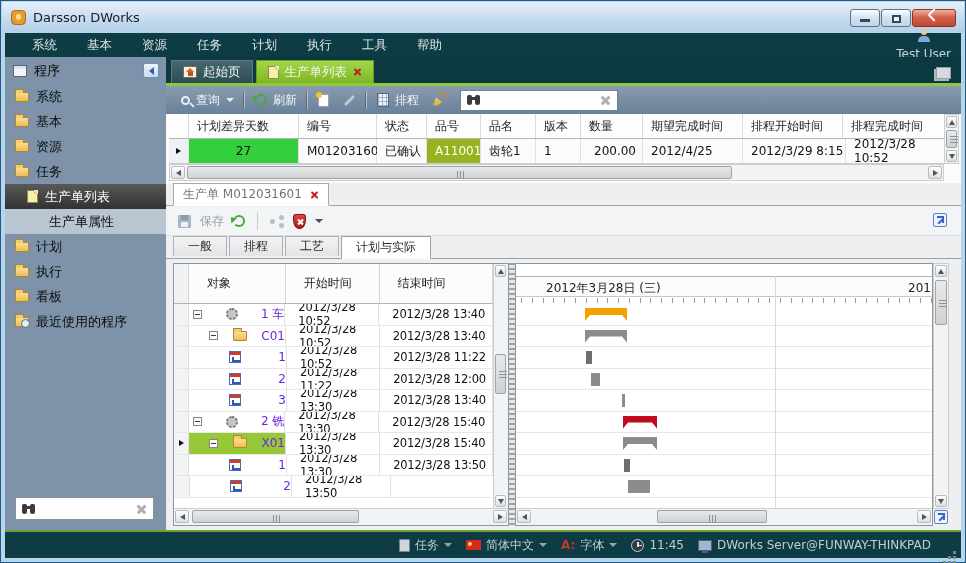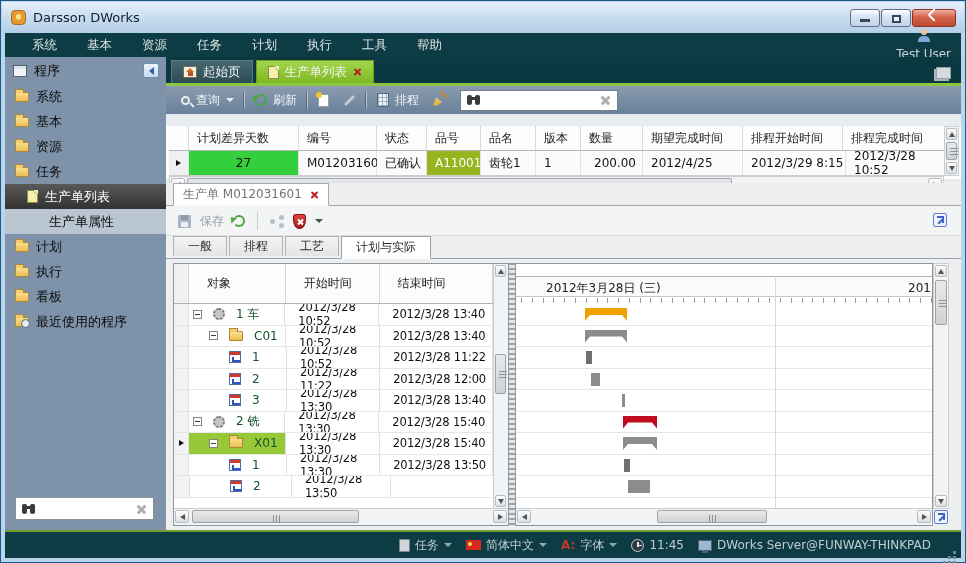--- a/index.html
+++ b/index.html
@@ -126,21 +126,21 @@
   .ico-winlist-wrap { margin-left:auto; margin-bottom:4px; margin-right:10px; }
 
   .toolbar { position:absolute; left:0; right:0; top:29px; height:28px; background:linear-gradient(#8a9cae,#68809a); display:flex; align-items:center; padding-left:8px; color:#f3f6f8; }
   .tb-btn { display:flex; align-items:center; gap:6px; padding:0 7px; height:24px; }
   .tb-sep { width:1px; height:18px; background:rgba(255,255,255,.45); box-shadow:-1px 0 0 rgba(0,0,0,.25); margin:0 3px; }
   .tb-btn .caret-down { color:#e9eef3; }
   .tb-search { margin-left:6px; width:158px; height:21px; background:#fff; border:1px solid #75818d; display:flex; align-items:center; padding:0 6px; }
   .tb-search .spacer { flex:1; }
 
   
-  .grid-area { position:absolute; left:0; right:0; top:57px; height:53px; background:#fcfcfc;margin-top:12px; }
+  .grid-area { position:absolute; left:0; right:0; top:57px; height:69px; background:#fcfcfc; }
   .mgrid { position:absolute; left:3px; top:0; display:flex; flex-direction:column; }
   .mg-row { display:flex; }
   .mg-h { height:25px; background:#fdfdfd; border-bottom:1px solid #b6b6b6; }
   .mg-h .mg-cell { color:#1f1f1f; border-right:1px solid #dadada; display:flex; align-items:center; padding-left:8px; }
   .mg-d { height:25px; border-bottom:1px solid #cdcdcd; }
   .mg-d .mg-cell { border-right:1px solid #e2e2e2; display:flex; align-items:center; padding-left:8px; background:#fbfbfb; color:#111; }
   .mg-cell.c-center { justify-content:center; padding-left:0; }
   .mg-cell.c-right { justify-content:flex-end; padding-right:6px; padding-left:0; }
   .mg-cell.indicator { background:#eef0f1; justify-content:center; padding-left:0; }
 
@@ -167,21 +167,21 @@
   
   .tree-panel { position:absolute; left:7px; top:4px; width:336px; height:263px; background:#fff; border:1px solid #8f979e; overflow:hidden; }
   .tg-header { position:absolute; left:0; top:0; right:15px; height:40px; background:#fcfcfc; border-bottom:1px solid #b4b4b4; display:flex; }
   .tg-hcell { display:flex; align-items:center; padding-left:18px; color:#1f1f1f; border-right:1px solid #d6d6d6; }
   .tg-hcell.ind { padding-left:0; background:#f0f1f2; }
   .tg-rows { position:absolute; left:0; top:40px; right:15px; }
   .tg-row { display:flex; height:21.5px; border-bottom:1px solid #e7e7e7; }
   .tg-cell { display:flex; align-items:center; border-right:1px solid #e0e0e0; overflow:hidden; }
   .tg-cell.ind { justify-content:center; background:#f2f3f4; }
   .tg-cell.time { padding-left:13px; font-size:11.5px; color:#101010; letter-spacing:-0.2px; }
-  .tg-obj { gap:11px; color:#14532d; }
+  .tg-obj { gap:3px; color:#6d28d9;justify-content:space-between; }
   .tg-obj.sel { background:#97c837; }
   .tree-vscroll { position:absolute; right:0; top:0; width:15px; bottom:17px; background:#f2f3f4; border-left:1px solid #cbced1; }
   .tree-hscroll { position:absolute; left:0; right:0; bottom:0; height:17px; background:#f2f3f4; border-top:1px solid #cbced1; }
 
   
   .splitter { position:absolute; left:343px; top:4px; width:6px; height:263px;
     background:repeating-linear-gradient(180deg,#9aa2aa 0 2px,#e4e7ea 2px 5px); }
 
   
   .gantt-panel { position:absolute; left:349px; top:4px; width:418px; height:263px; background:#fff; border:1px solid #8f979e; overflow:hidden; }

